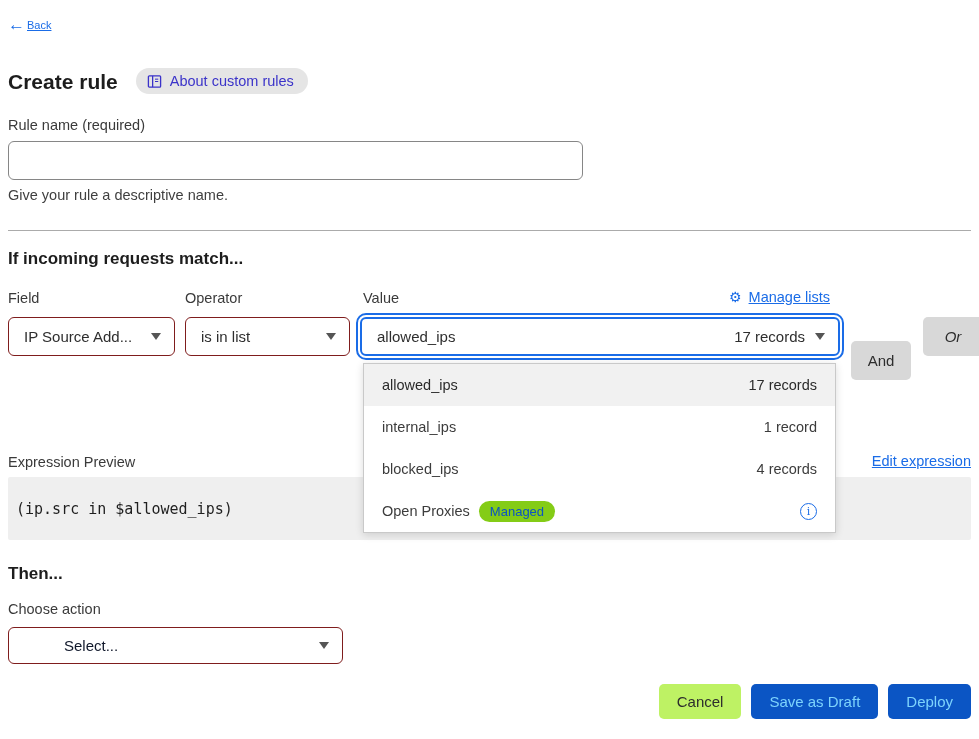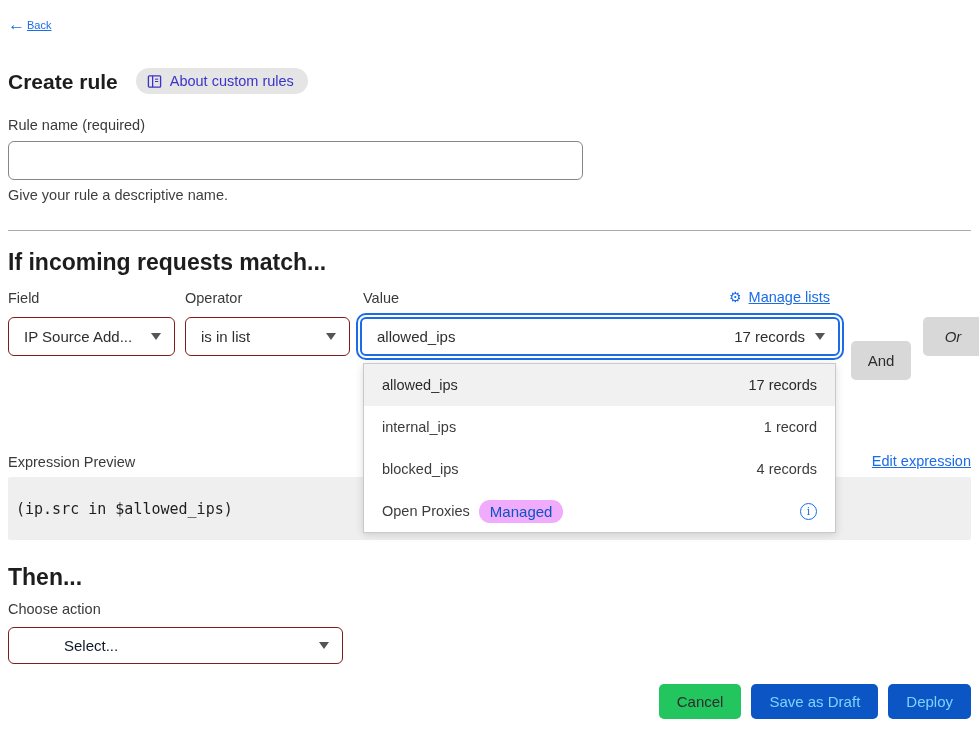--- a/index.html
+++ b/index.html
@@ -31,21 +31,21 @@
   .field-label { font-size: 14.5px; color: #3a3a3a; }
   .helper { font-size: 14.5px; color: #3f3f3f; }
   .text-input {
     width: 575px; height: 39px;
     border: 1px solid #868686; border-radius: 6px;
     font-family: "Liberation Sans", sans-serif; font-size: 15px;
     padding: 0 12px; color: #202020; background: #fff; outline: none;
   }
   .divider { border: none; border-top: 1px solid #ababab; }
 
-  .section-heading { font-size: 23px; font-weight: 700; color: #1d1d1d; }
+  .section-heading { font-size: 17px; font-weight: 700; color: #1d1d1d; }
 
   
   .select {
     height: 39px; background: #fff;
     border: 1px solid #7f1d1d; border-radius: 6px;
     display: flex; align-items: center; justify-content: space-between;
     padding: 0 13px 0 15px; font-size: 15px; color: #2e2e2e; cursor: pointer;
   }
   .chev {
     width: 0; height: 0; margin-left: 10px; flex: none;
@@ -69,41 +69,41 @@
     box-shadow: 0 2px 8px rgba(0,0,0,0.14);
     z-index: 5;
   }
   .dd-row {
     height: 42px; display: flex; align-items: center; justify-content: space-between;
     padding: 0 18px; font-size: 14.5px; color: #3c3c3c; cursor: pointer; background: #fff;
   }
   .dd-row.hl { background: #f1f1f1; color: #2a2a2a; }
   .dd-left { display: flex; align-items: center; gap: 9px; }
   .managed-badge {
-    background: #f0abfc; color: #0b54c4; font-size: 15px;
+    background: #84cc16; color: #0b54c4; font-size: 13px;
     padding: 3px 11px; border-radius: 11px;
   }
   .info-icon {
     width: 17px; height: 17px; border: 1.4px solid #1a6ce7; border-radius: 50%;
     color: #1a6ce7; font-size: 11px; font-family: "DejaVu Serif", serif;
     display: inline-flex; align-items: center; justify-content: center; cursor: pointer;
   }
 
   
   .expr-box { background: #efefef; border-radius: 2px; display: flex; align-items: center; }
   .expr-code {
     font-family: "DejaVu Sans Mono", monospace; font-size: 15px; color: #1f1f1f;
     padding-left: 8px;
   }
 
   
   .footer-btns { display: flex; gap: 10px; align-items: center; }
   .btn { height: 35px; border-radius: 5px; font-family: "Liberation Sans", sans-serif;
          font-size: 15px; border: none; cursor: pointer; padding: 0 18px; }
-  .btn-gray { background: #22c55e; color: #2d2d2d; }
+  .btn-gray { background: #bef264; color: #2d2d2d; }
   .btn-blue { background: #0b55c4; color: #7dd3fc; }
 
   .gear { font-size: 14px; color: #1a6ce7; text-decoration: none; margin-right: 5px; }
   .placeholder-text { color: #0f172a; margin-left: 40px; }
 </style>
 </head>
 <body>
 
 <div class="abs link-row" style="left:8px; top:16px;">
   <span class="arrow">←</span>

